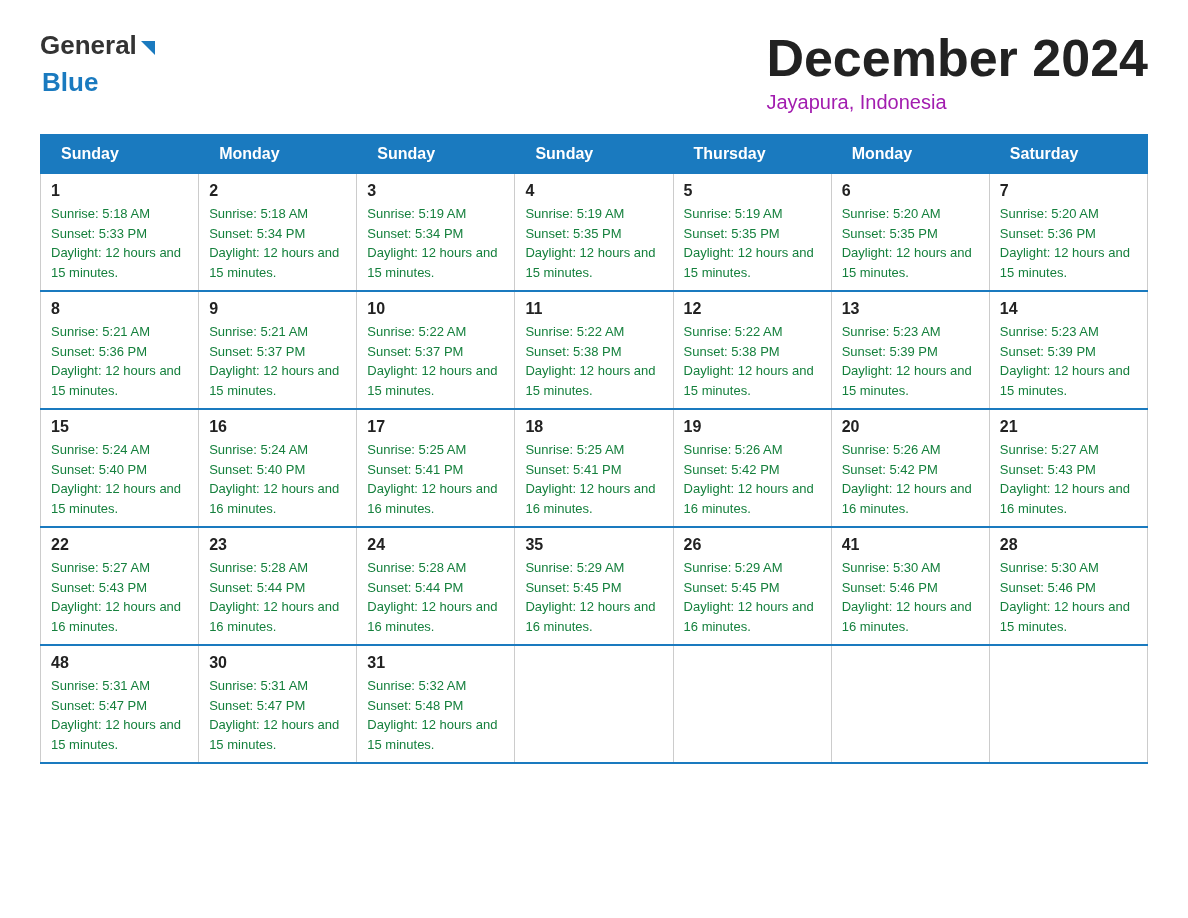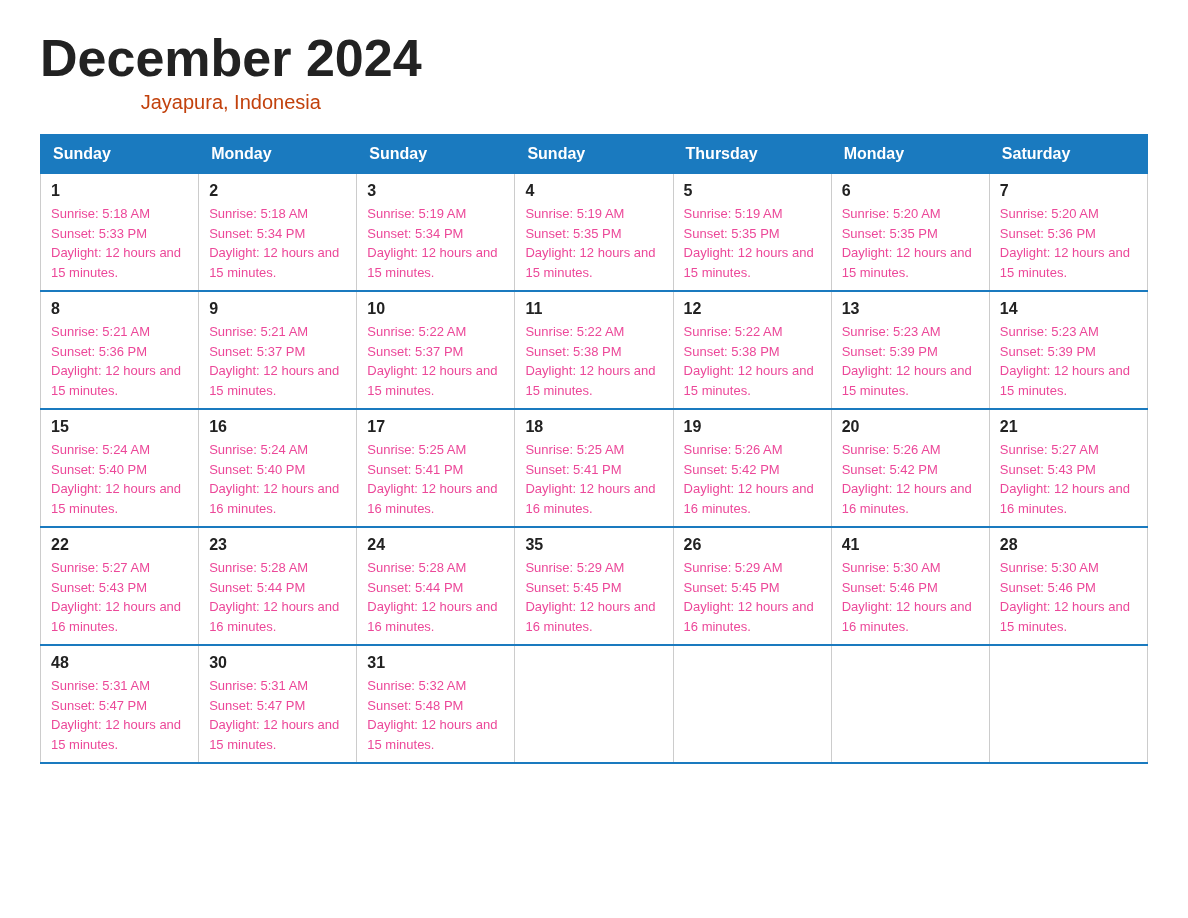--- a/index.html
+++ b/index.html
@@ -25,41 +25,41 @@
       font-size: 22px;
       font-weight: bold;
       color: #333;
     }
     .logo-text-blue {
       font-size: 22px;
       font-weight: bold;
       color: #1a7abf;
     }
     .title-area {
-      text-align: center;
+      text-align: left;
     }
     .month-title {
       font-size: 52px;
       font-weight: bold;
       color: #222;
       line-height: 1.1;
     }
     .location {
       font-size: 20px;
-      color: #c2410c;
+      color: #a21caf;
       margin-top: 4px;
     }
     table {
       width: 100%;
       border-collapse: collapse;
     }
     thead tr th {
       background-color: #1a7abf;
       color: #fff;
-      padding: 10px 12px;
+      padding: 10px 20px;
       font-size: 16px;
       font-weight: bold;
       text-align: left;
       border: 1px solid #1a7abf;
     }
     tbody tr td {
       vertical-align: top;
       padding: 8px 10px;
       border: 1px solid #ccc;
       font-size: 13px;
@@ -70,33 +70,42 @@
     .day-number {
       font-size: 16px;
       font-weight: bold;
       color: #222;
       display: block;
       margin-bottom: 4px;
     }
     .day-info {
       font-size: 13px;
       line-height: 1.5;
-      color: #ec4899;
+      color: #15803d;
     }
     tbody tr {
       border-bottom: 2px solid #1a7abf;
     }
     .empty-cell {
       background: #fff;
     }
   </style>
 </head>
 <body>
 
 <div class="header-area">
+  <div class="logo">
+    <div class="logo-line1">
+      <span class="logo-text-general">General</span>
+      <div class="logo-arrow"></div>
+    </div>
+    <div>
+      <span class="logo-text-blue">Blue</span>
+    </div>
+  </div>
   <div class="title-area">
     <div class="month-title">December 2024</div>
     <div class="location">Jayapura, Indonesia</div>
   </div>
 </div>
 
 <table>
   <thead>
     <tr>
     <th>Sunday</th>

